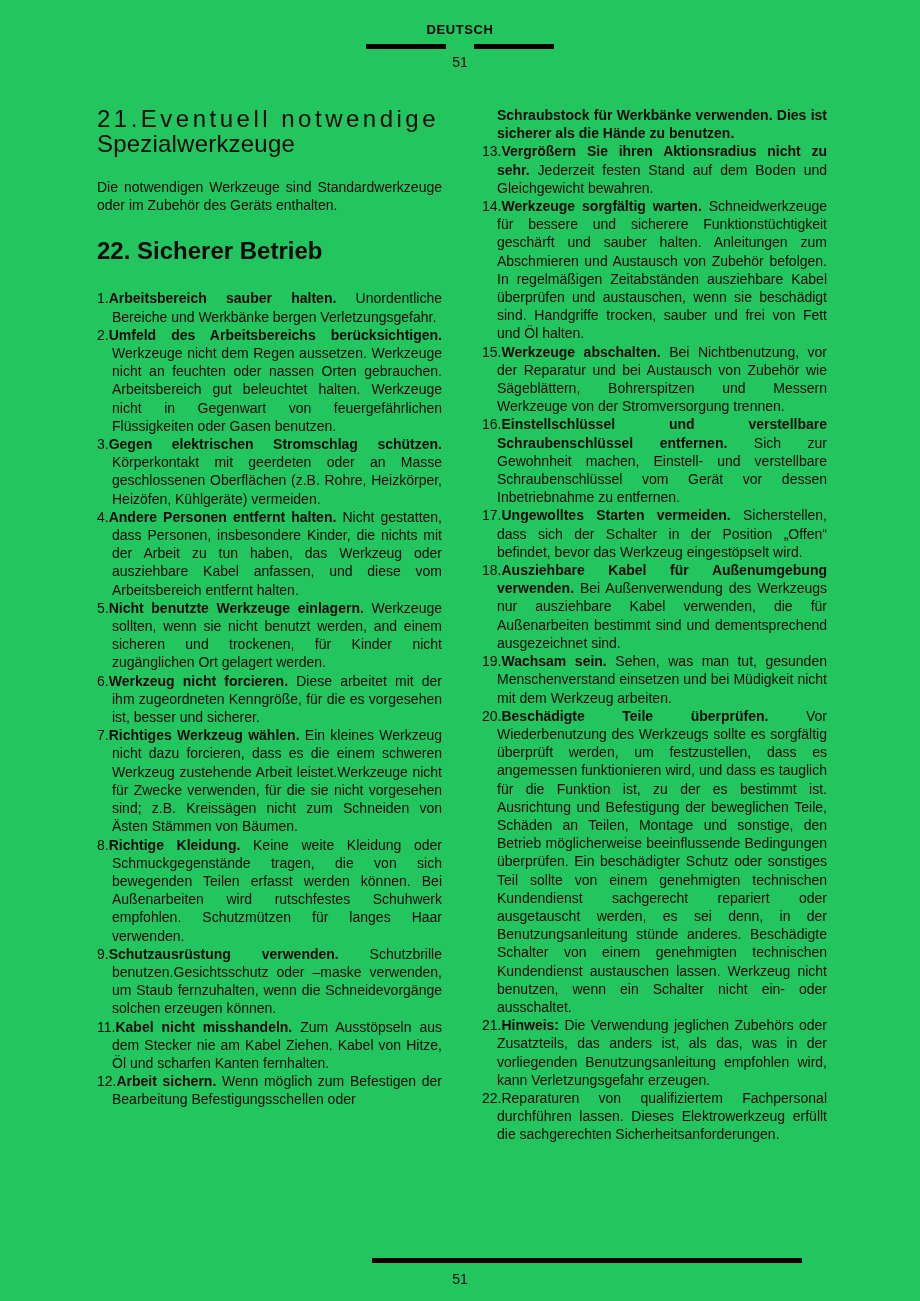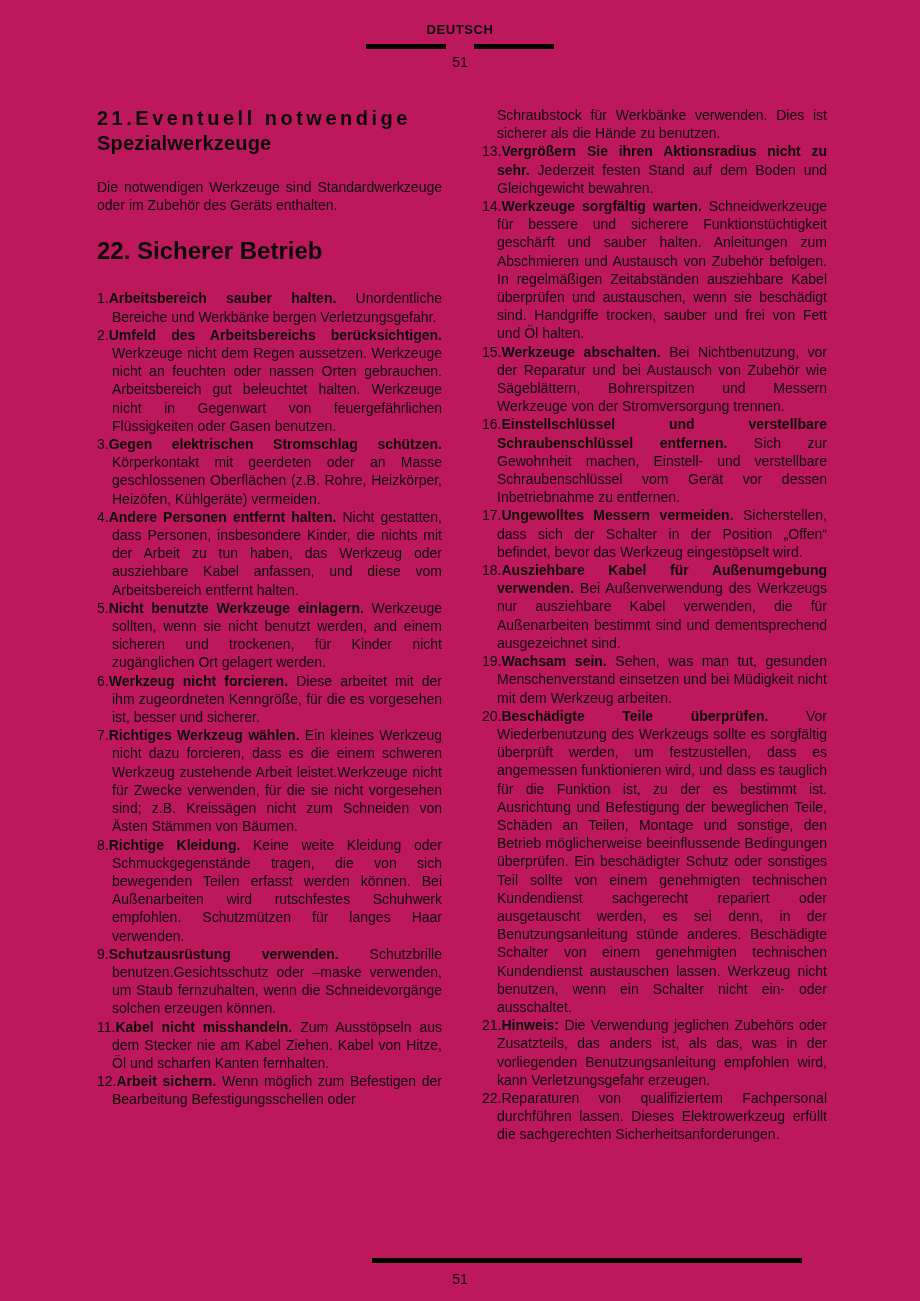--- a/index.html
+++ b/index.html
@@ -5,21 +5,21 @@
   * { margin: 0; padding: 0; box-sizing: border-box; }
   html, body { background: #ffffff; }
   body {
     width: 920px; height: 1301px;
     font-family: "Liberation Sans", sans-serif;
     color: #0a0a0a;
     position: relative;
   }
   .page {
     position: absolute; inset: 0;
-    background: #be185d;
+    background: #22c55e;
     overflow: hidden;
   }
 
   
   .hdr {
     width: 726px;
     margin-left: 97px;
     padding-top: 22px;
     text-align: center;
   }
@@ -46,23 +46,23 @@
   }
   .col {
     width: 345px;
     font-size: 14px;
     line-height: 18.2px;
     text-align: justify;
     text-justify: inter-word;
   }
 
   h1 {
-    font-size: 20px;
+    font-size: 24px;
     line-height: 25px;
-    font-weight: bold;
+    font-weight: normal;
     margin: 0 0 22px 0;
   }
   h1 .t1 { letter-spacing: 3.5px; white-space: nowrap; }
   h1 .t2 { letter-spacing: 0.2px; margin-top: 23px; }
 
   .intro { margin: 0 0 24px 0; }
 
   h2 {
     font-size: 24px;
     line-height: 25px;
@@ -74,20 +74,21 @@
     padding-left: 15px;
     text-indent: -15px;
     margin: 0;
   }
   .item .num { font-weight: normal; }
   .item .lead { font-weight: bold; }
   .cont {
     padding-left: 15px;
     text-indent: 0;
     margin: 0;
+    font-weight: bold;
   }
 
   
   .footer-bar {
     position: absolute;
     left: 372px; top: 1258px;
     width: 430px; height: 5px;
     background: #000;
   }
   .footer-num {
@@ -154,21 +155,21 @@
       <div class="list">
 
           <p class="item"><span class="num">13.</span><span class="lead">Vergrößern Sie ihren Aktionsradius nicht zu sehr.</span><span class="body"> Jederzeit festen Stand auf dem Boden und Gleichgewicht bewahren.</span></p>
 
           <p class="item"><span class="num">14.</span><span class="lead">Werkzeuge sorgfältig warten.</span><span class="body"> Schneidwerkzeuge für bessere und sicherere Funktionstüchtigkeit geschärft und sauber halten. Anleitungen zum Abschmieren und Austausch von Zubehör befolgen. In regelmäßigen Zeitabständen ausziehbare Kabel überprüfen und austauschen, wenn sie beschädigt sind. Handgriffe trocken, sauber und frei von Fett und Öl halten.</span></p>
 
           <p class="item"><span class="num">15.</span><span class="lead">Werkzeuge abschalten.</span><span class="body"> Bei Nichtbenutzung, vor der Reparatur und bei Austausch von Zubehör wie Sägeblättern, Bohrerspitzen und Messern Werkzeuge von der Stromversorgung trennen.</span></p>
 
           <p class="item"><span class="num">16.</span><span class="lead">Einstellschlüssel und verstellbare Schraubenschlüssel entfernen.</span><span class="body"> Sich zur Gewohnheit machen, Einstell- und verstellbare Schraubenschlüssel vom Gerät vor dessen Inbetriebnahme zu entfernen.</span></p>
 
-          <p class="item"><span class="num">17.</span><span class="lead">Ungewolltes Messern vermeiden.</span><span class="body"> Sicherstellen, dass sich der Schalter in der Position „Offen“ befindet, bevor das Werkzeug eingestöpselt wird.</span></p>
+          <p class="item"><span class="num">17.</span><span class="lead">Ungewolltes Starten vermeiden.</span><span class="body"> Sicherstellen, dass sich der Schalter in der Position „Offen“ befindet, bevor das Werkzeug eingestöpselt wird.</span></p>
 
           <p class="item"><span class="num">18.</span><span class="lead">Ausziehbare Kabel für Außenumgebung verwenden.</span><span class="body"> Bei Außenverwendung des Werkzeugs nur ausziehbare Kabel verwenden, die für Außenarbeiten bestimmt sind und dementsprechend ausgezeichnet sind.</span></p>
 
           <p class="item"><span class="num">19.</span><span class="lead">Wachsam sein.</span><span class="body"> Sehen, was man tut, gesunden Menschenverstand einsetzen und bei Müdigkeit nicht mit dem Werkzeug arbeiten.</span></p>
 
           <p class="item"><span class="num">20.</span><span class="lead">Beschädigte Teile überprüfen.</span><span class="body"> Vor Wiederbenutzung des Werkzeugs sollte es sorgfältig überprüft werden, um festzustellen, dass es angemessen funktionieren wird, und dass es tauglich für die Funktion ist, zu der es bestimmt ist. Ausrichtung und Befestigung der beweglichen Teile, Schäden an Teilen, Montage und sonstige, den Betrieb möglicherweise beeinflussende Bedingungen überprüfen. Ein beschädigter Schutz oder sonstiges Teil sollte von einem genehmigten technischen Kundendienst sachgerecht repariert oder ausgetauscht werden, es sei denn, in der Benutzungsanleitung stünde anderes. Beschädigte Schalter von einem genehmigten technischen Kundendienst austauschen lassen. Werkzeug nicht benutzen, wenn ein Schalter nicht ein- oder ausschaltet.</span></p>
 
           <p class="item"><span class="num">21.</span><span class="lead">Hinweis:</span><span class="body"> Die Verwendung jeglichen Zubehörs oder Zusatzteils, das anders ist, als das, was in der vorliegenden Benutzungsanleitung empfohlen wird, kann Verletzungsgefahr erzeugen.</span></p>
 
           <p class="item"><span class="num">22.</span><span class="lead"></span><span class="body">Reparaturen von qualifiziertem Fachpersonal durchführen lassen. Dieses Elektrowerkzeug erfüllt die sachgerechten Sicherheitsanforderungen.</span></p>

